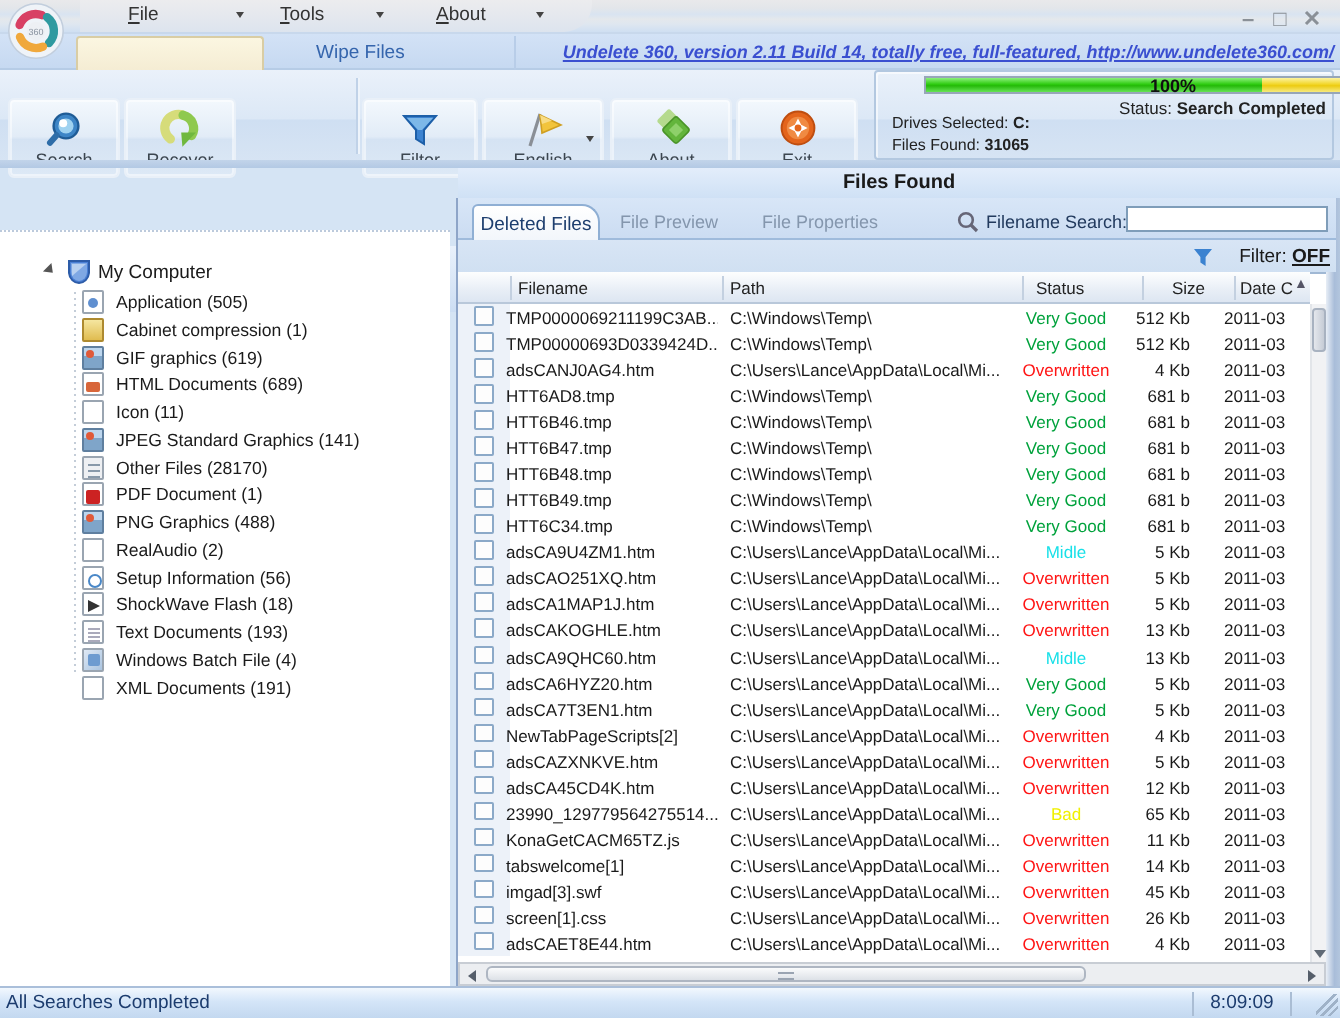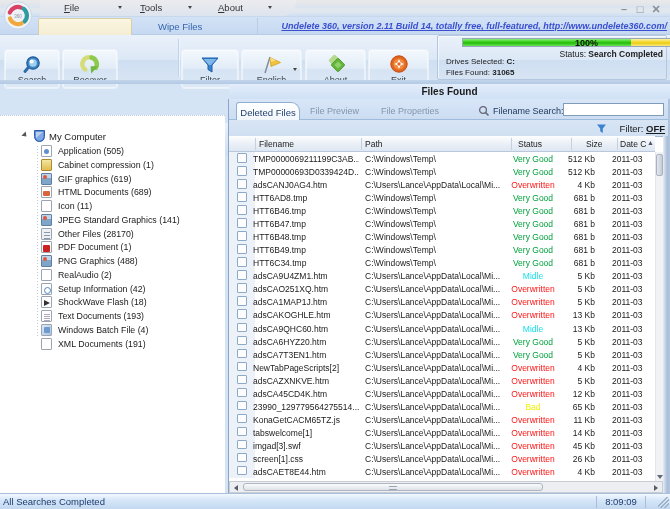--- a/index.html
+++ b/index.html
@@ -341,21 +341,21 @@
 <div class="titem" style="top:255.00px">
     <span class="ticon img"></span>
     <span class="tlabel">PNG Graphics (488)</span>
   </div>
 <div class="titem" style="top:268.75px">
     <span class="ticon ra"></span>
     <span class="tlabel">RealAudio (2)</span>
   </div>
 <div class="titem" style="top:282.50px">
     <span class="ticon set"></span>
-    <span class="tlabel">Setup Information (42)</span>
+    <span class="tlabel">Setup Information (56)</span>
   </div>
 <div class="titem" style="top:296.25px">
     <span class="ticon swf"></span>
     <span class="tlabel">ShockWave Flash (18)</span>
   </div>
 <div class="titem" style="top:310.00px">
     <span class="ticon txt"></span>
     <span class="tlabel">Text Documents (193)</span>
   </div>
 <div class="titem" style="top:323.75px">

